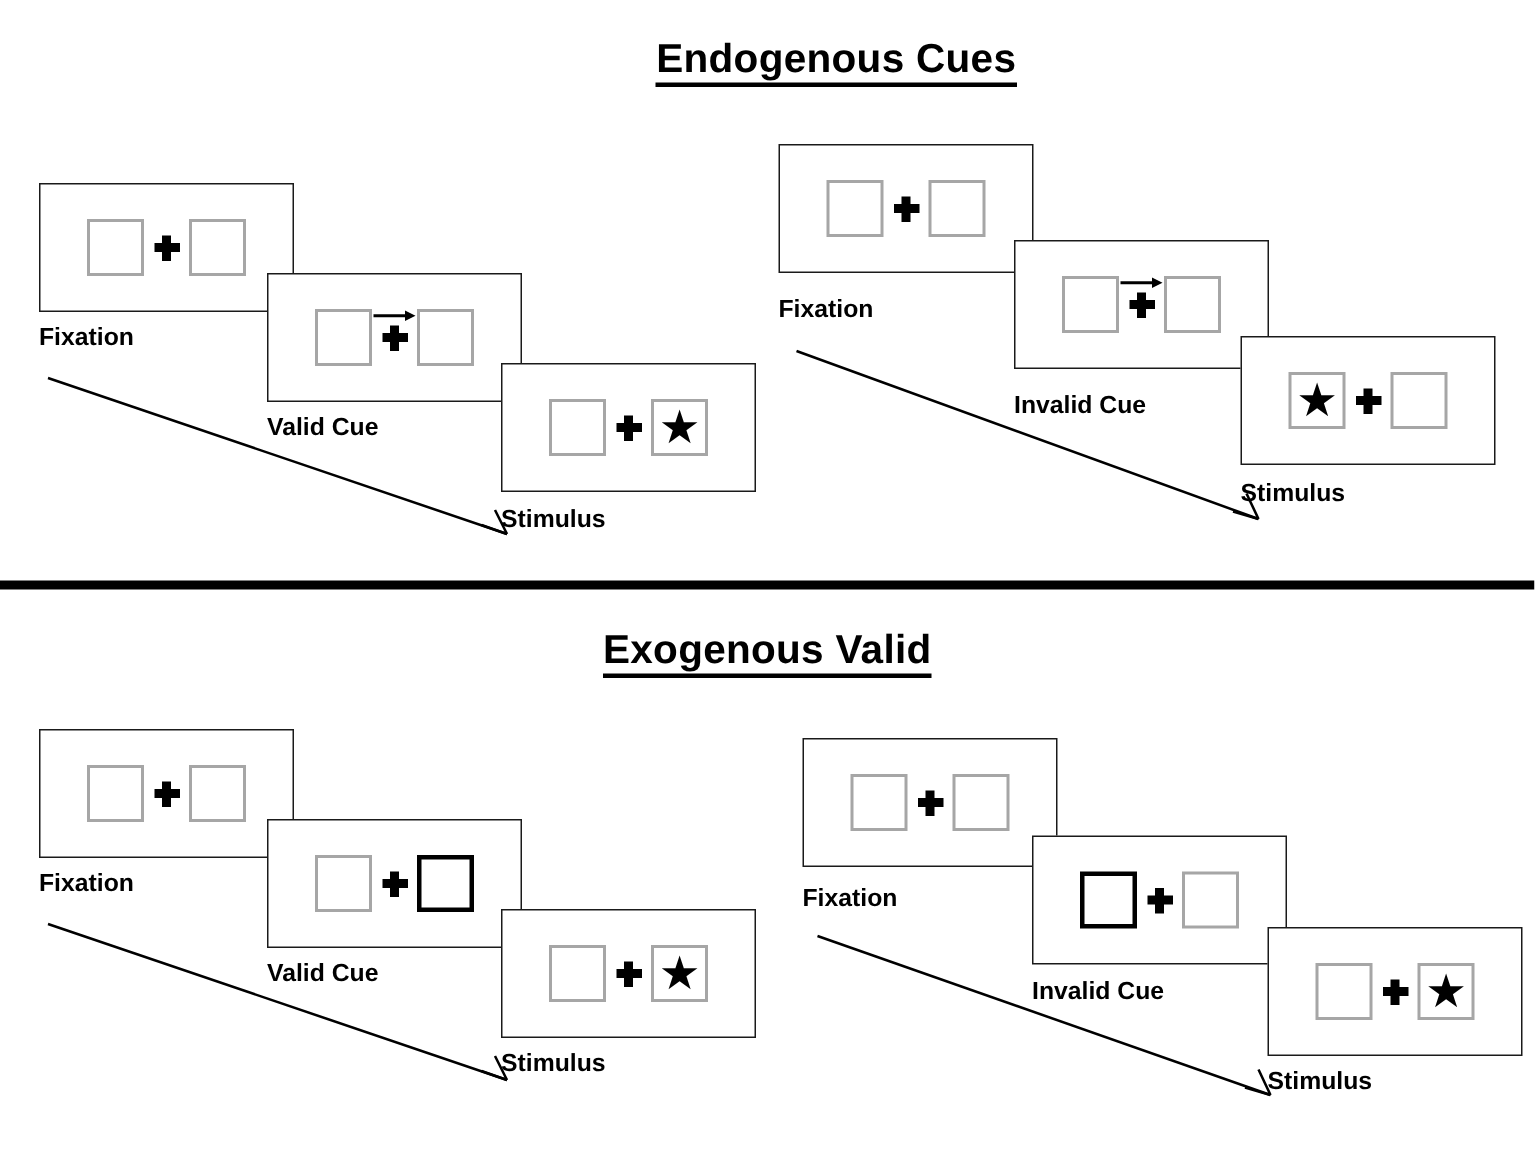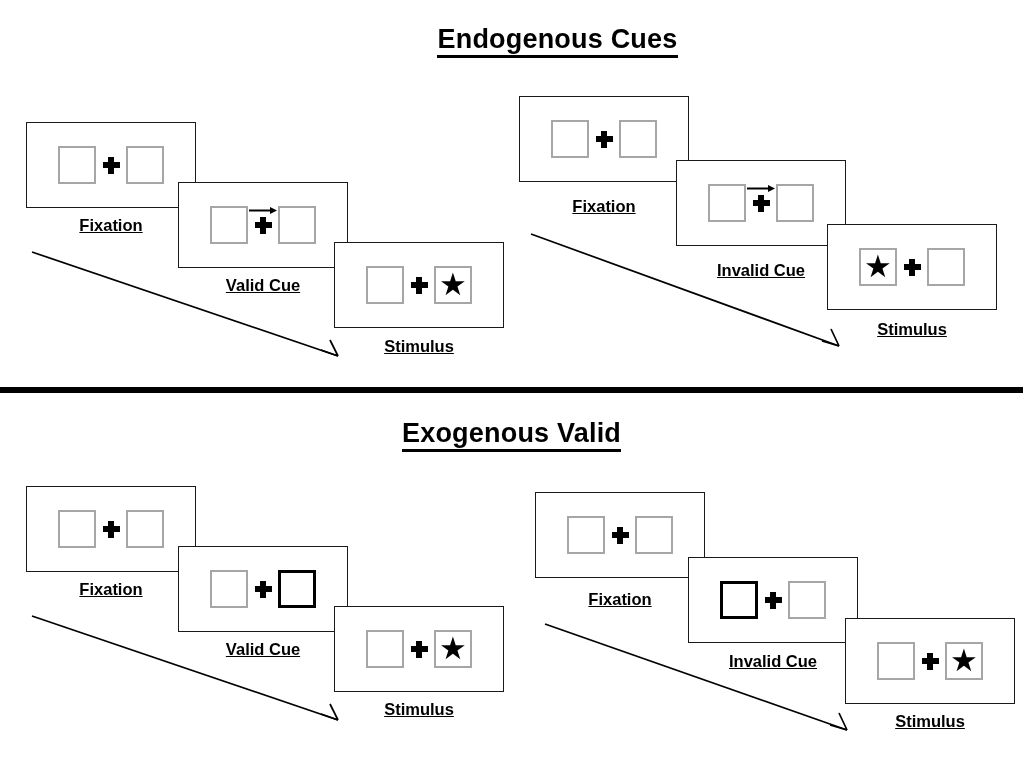--- a/index.html
+++ b/index.html
@@ -124,22 +124,21 @@
     height: 11px;
   }
 
   
   .caption {
     position: absolute;
     font-size: 16.5px;
     font-weight: bold;
     color: #000000;
     white-space: nowrap;
-    text-align: center;
-    text-decoration: underline;
+    text-align: left;
   }
 
   
   .time-arrow {
     position: absolute;
     overflow: visible;
   }
 </style>
 </head>
 <body>

